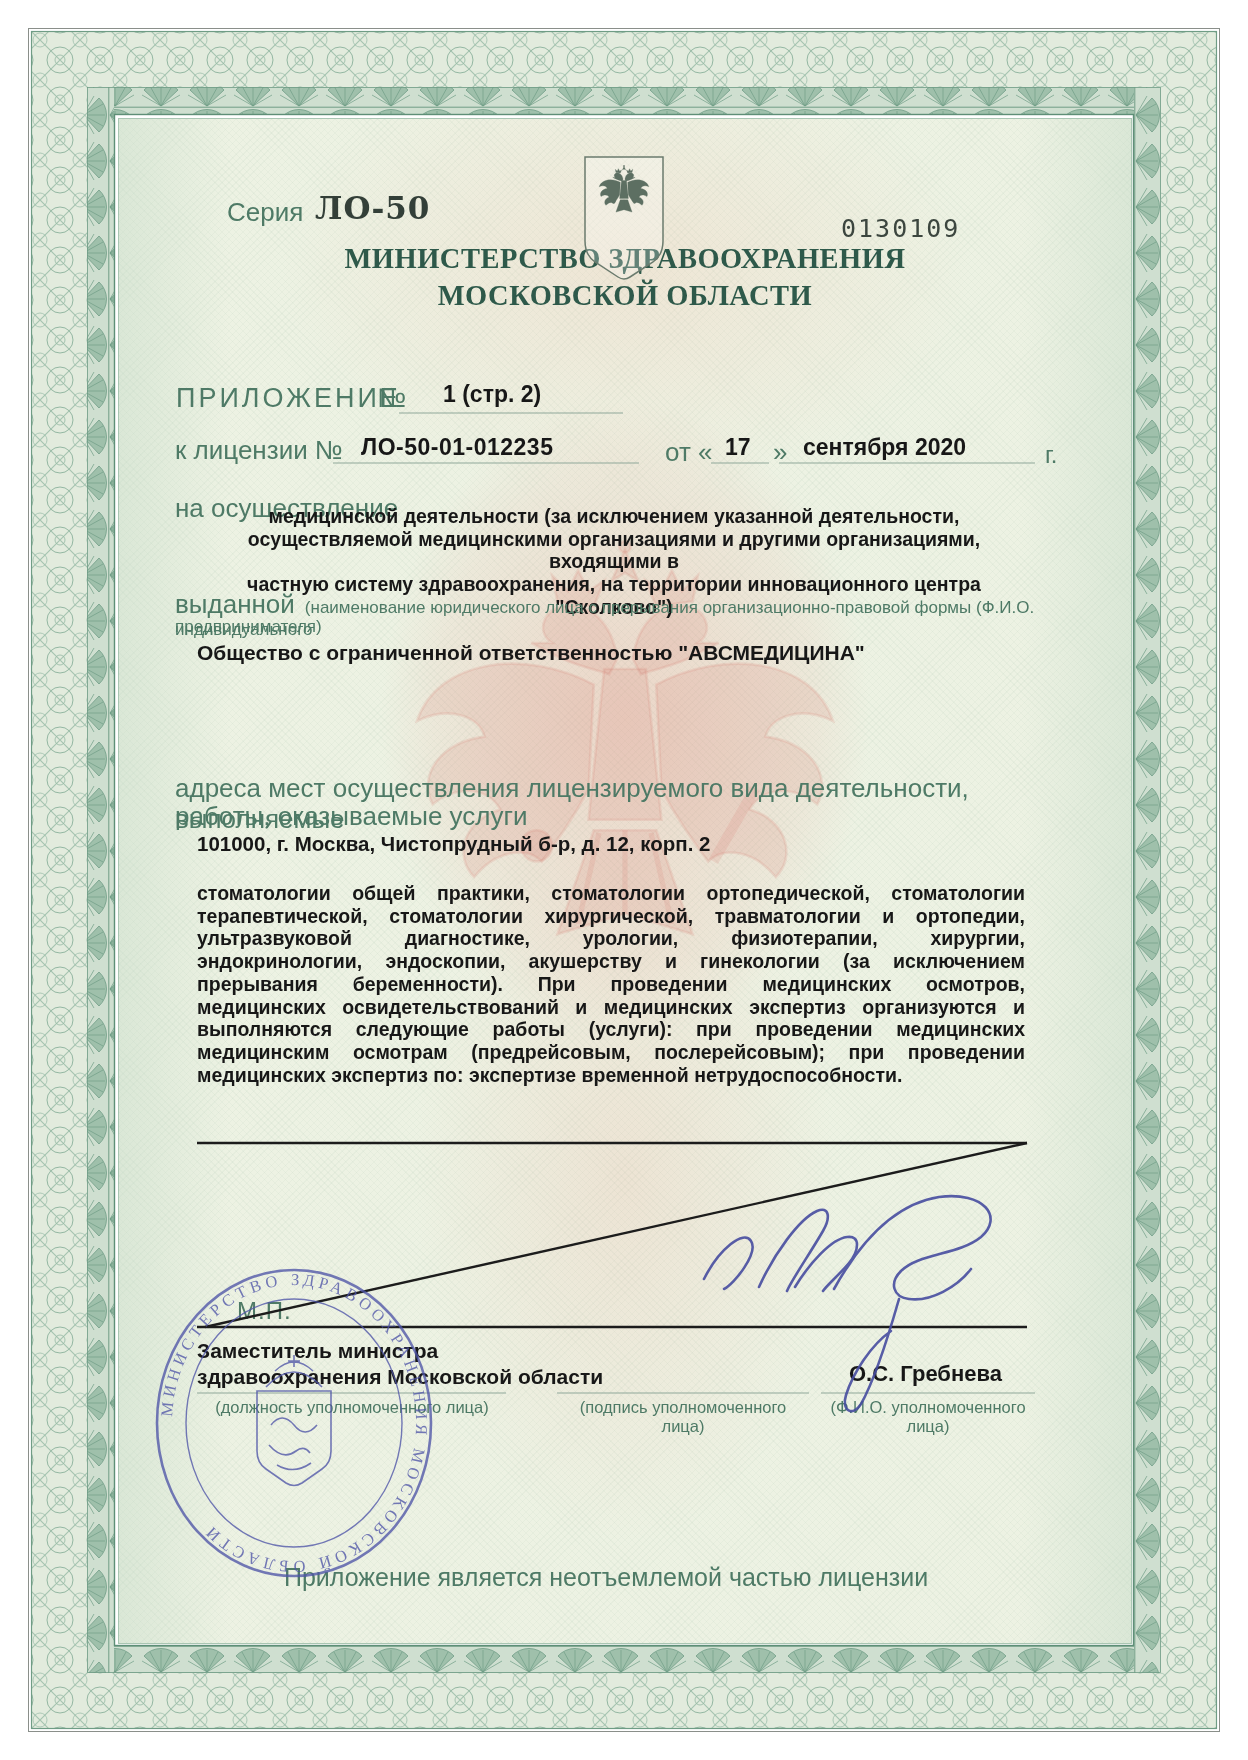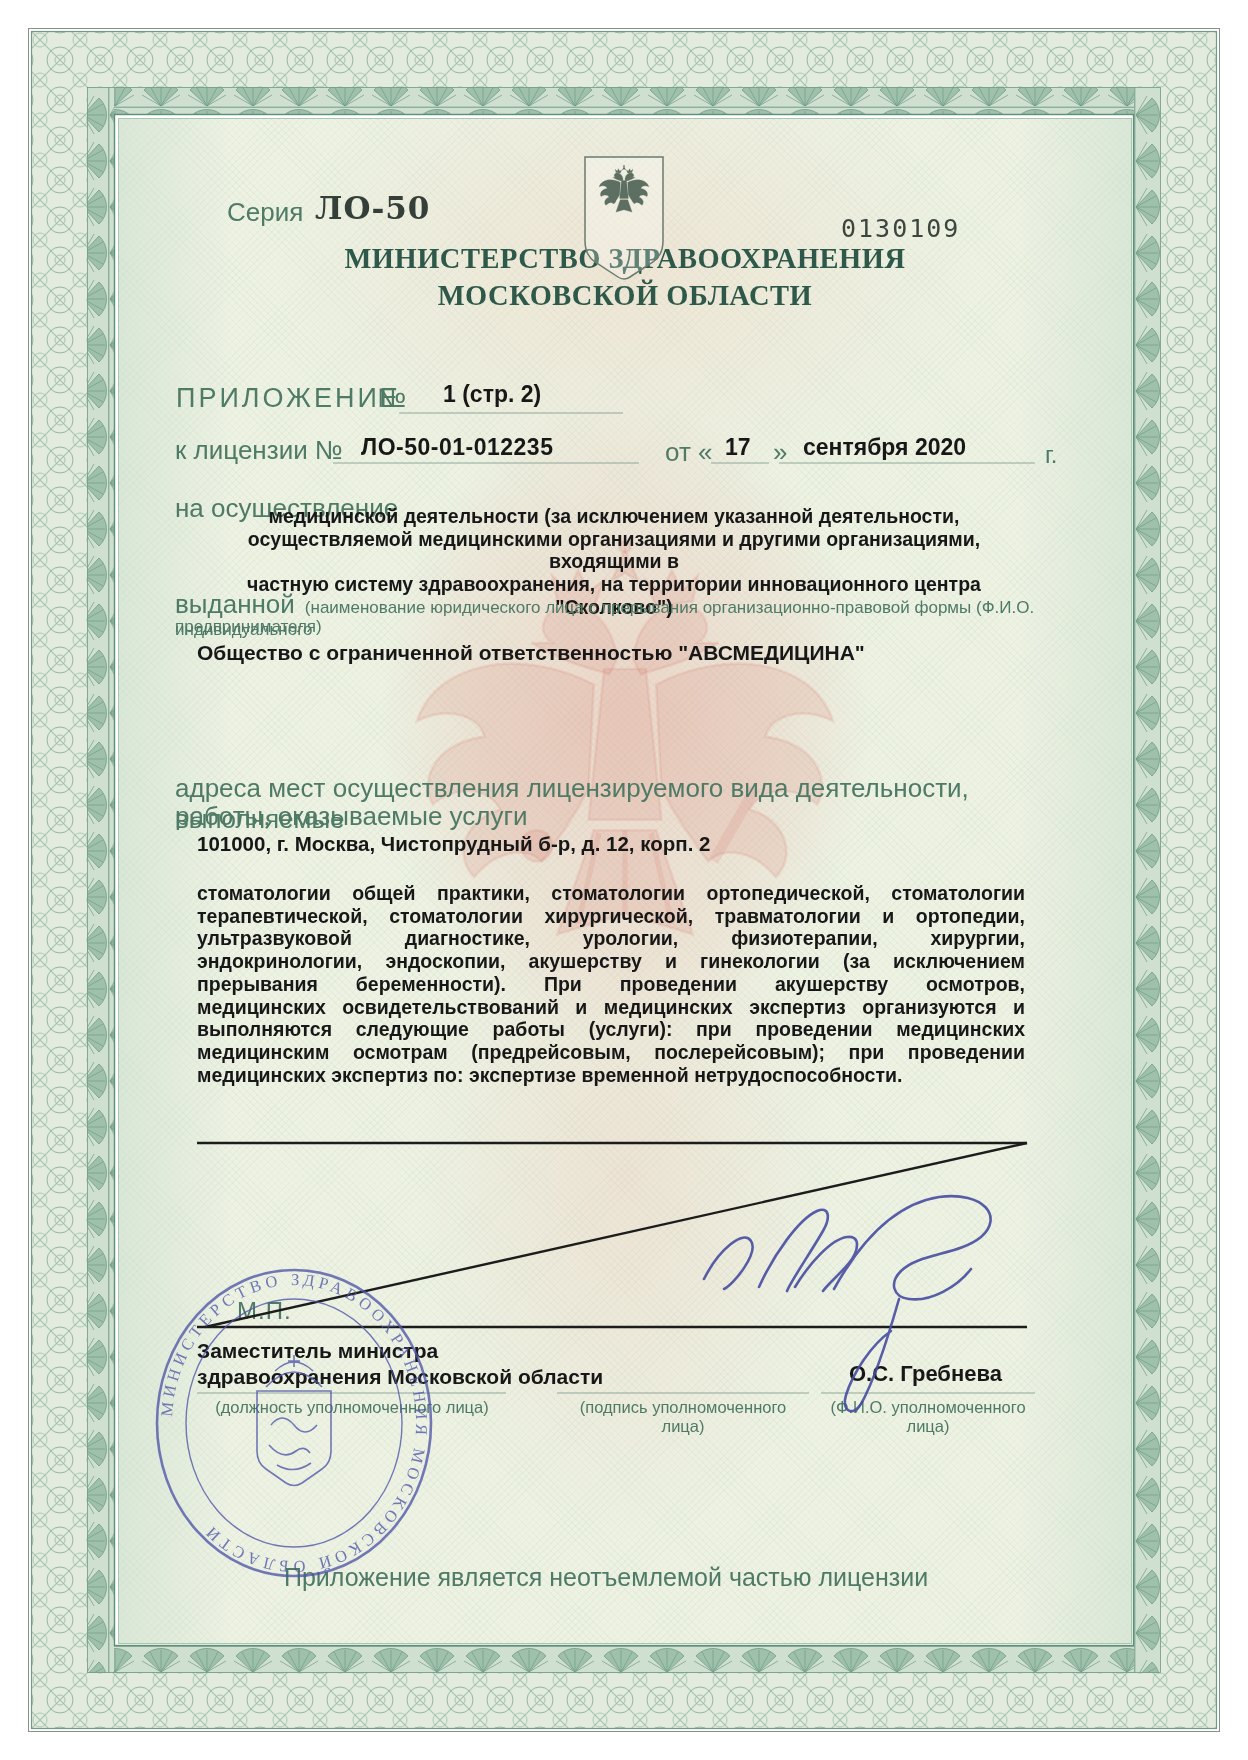--- a/index.html
+++ b/index.html
@@ -129,21 +129,21 @@
 
     <div class="abs txt gs" style="left:56px;top:654px;font-size:26px;">адреса мест осуществления лицензируемого вида деятельности, выполняемые</div>
     <div class="abs txt gs" style="left:56px;top:682px;font-size:26px;">работы, оказываемые услуги</div>
     <div class="abs txt ink" style="left:78px;top:713px;font-size:20.5px;">101000, г. Москва, Чистопрудный б-р, д. 12, корп. 2</div>
 
     <div class="abs txt ink para" style="left:78px;top:763px;width:828px;">
         <div class="jline">стоматологии общей практики, стоматологии ортопедической, стоматологии</div>
         <div class="jline">терапевтической, стоматологии хирургической, травматологии и ортопедии,</div>
         <div class="jline">ультразвуковой диагностике, урологии, физиотерапии, хирургии,</div>
         <div class="jline">эндокринологии, эндоскопии, акушерству и гинекологии (за исключением</div>
-        <div class="jline">прерывания беременности). При проведении акушерству осмотров,</div>
+        <div class="jline">прерывания беременности). При проведении медицинских осмотров,</div>
         <div class="jline">медицинских освидетельствований и медицинских экспертиз организуются и</div>
         <div class="jline">выполняются следующие работы (услуги): при проведении медицинских</div>
         <div class="jline">медицинским осмотрам (предрейсовым, послерейсовым); при проведении</div>
         <div class="jline">медицинских экспертиз по: экспертизе временной нетрудоспособности.</div>
       </div>
 
     <div class="abs txt ink" style="left:78px;top:1220px;font-size:21px;">Заместитель министра</div>
     <div class="abs txt ink" style="left:78px;top:1246px;font-size:21px;">здравоохранения Московской области</div>
     <div class="abs txt ink" style="left:730px;top:1242px;font-size:22px;">О.С. Гребнева</div>
     <div class="abs txt gs" style="left:78px;top:1279px;width:310px;text-align:center;font-size:16.5px;">(должность уполномоченного лица)</div>

